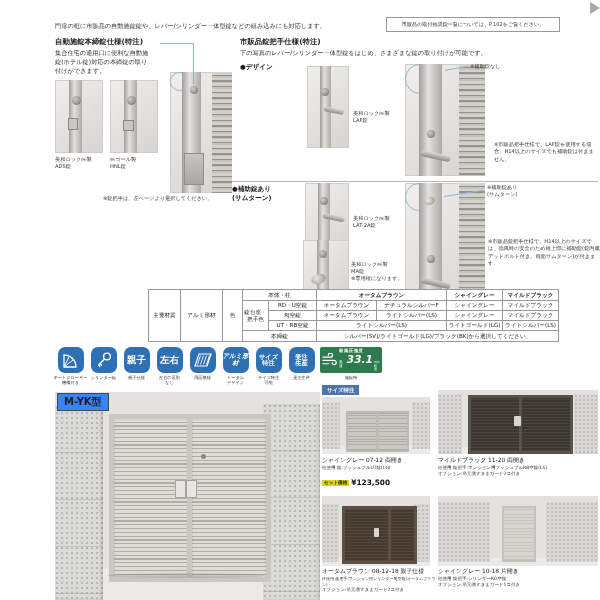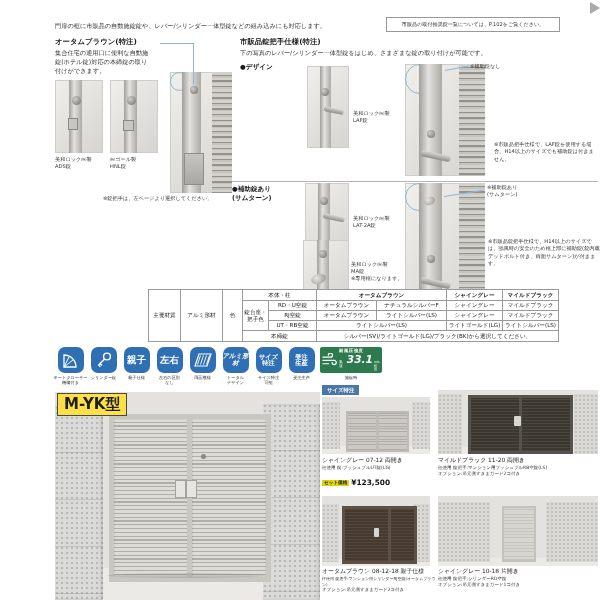--- a/index.html
+++ b/index.html
@@ -49,39 +49,39 @@
   .wcol{display:flex;flex-direction:column;margin-left:2px;flex:1;}
   .wtitle{font-size:4.4px;font-weight:bold;letter-spacing:0.5px;}
   .wrow{display:flex;align-items:baseline;}
   .wpre{font-size:3.6px;}
   .wval{font-size:10.5px;font-weight:bold;font-style:italic;margin:0 1px;}
   .wunit{font-size:3.3px;line-height:1.1;white-space:pre-line;}
   
   .photo{background:#e3e2df;overflow:hidden;}
   .pcol{position:absolute;background:#dadad8;background-image:radial-gradient(circle at 2px 2px,rgba(140,140,138,.45) .7px,transparent 1.2px),repeating-linear-gradient(180deg,transparent 0 46px,#c2c2c0 46px 47px);background-size:5px 5px,auto;box-shadow:inset -2px 0 3px rgba(0,0,0,.12);}
   .gatepanel{position:absolute;border:5px solid #c9c7c2;background:repeating-linear-gradient(180deg,#dedcd7 0 2.6px,#b0aea8 2.6px 3.8px);box-shadow:inset 0 0 2px rgba(0,0,0,.18);}
-  .mlabel{left:57px;top:393px;background:#fde047;border:1.5px solid #474747;color:#1d1d1d;font-weight:bold;font-size:15px;padding:1px 6px;z-index:8;}
+  .mlabel{left:57px;top:393px;background:#3b82f6;border:1.5px solid #474747;color:#1d1d1d;font-weight:bold;font-size:10px;padding:1px 6px;z-index:8;}
   .sizetag{left:322px;top:385px;background:#4a77a8;color:#fff;font-size:5.4px;font-weight:bold;padding:1.5px 5px;z-index:8;}
   .pp{position:absolute;background:#d9d8d5;background-image:radial-gradient(circle at 2px 2px,rgba(140,140,138,.4) .6px,transparent 1px);background-size:4px 4px;}
   .ground{position:absolute;left:0;right:0;bottom:0;background:#ebeae6;}
   .cap1{font-size:5.9px;color:#1d1d1d;line-height:1.35;}
   .cap2{font-size:4.5px;color:#333;line-height:1.4;}
   .pricetag{display:inline-block;background:#ddd313;color:#1d1d1d;font-size:4.6px;font-weight:bold;padding:0.5px 2px;margin-right:2px;vertical-align:middle;}
   .price{font-size:7.4px;font-weight:bold;color:#111;vertical-align:middle;}
 </style>
 </head>
 <body>
 
 <div class="page">
 
   <div class="abs corner"></div>
   <div class="abs intro">門扉の框に市販品の自動施錠錠や、レバー/シリンダー一体型錠などの組み込みにも対応します。</div>
   <div class="abs refbox">市販品の取付推奨錠一覧については、P.102をご覧ください。</div>
 
-  <div class="abs h3" style="left:55px;top:37px;">オータムブラウン(特注)</div>
+  <div class="abs h3" style="left:55px;top:37px;">自動施錠本締錠仕様(特注)</div>
   <div class="abs cline" style="left:160px;top:43px;width:34px;height:1.2px;"></div>
   <div class="abs cline" style="left:193px;top:43px;width:1.2px;height:41px;"></div>
   <div class="abs desc" style="left:55px;top:49px;width:94px;">集合住宅の通用口に便利な自動施錠(ホテル錠)対応の本締錠の取り付けができます。</div>
 
   <div class="abs lockp" style="left:55px;top:80px;width:48px;height:73px;">
     <div class="stile"></div>
     <div class="cyl" style="left:17px;top:16px;width:9px;height:9px;"></div>
     <div class="latch" style="left:13px;top:38px;width:8px;height:10px;"></div>
   </div>
   <div class="abs lockp" style="left:110px;top:80px;width:48px;height:73px;">

